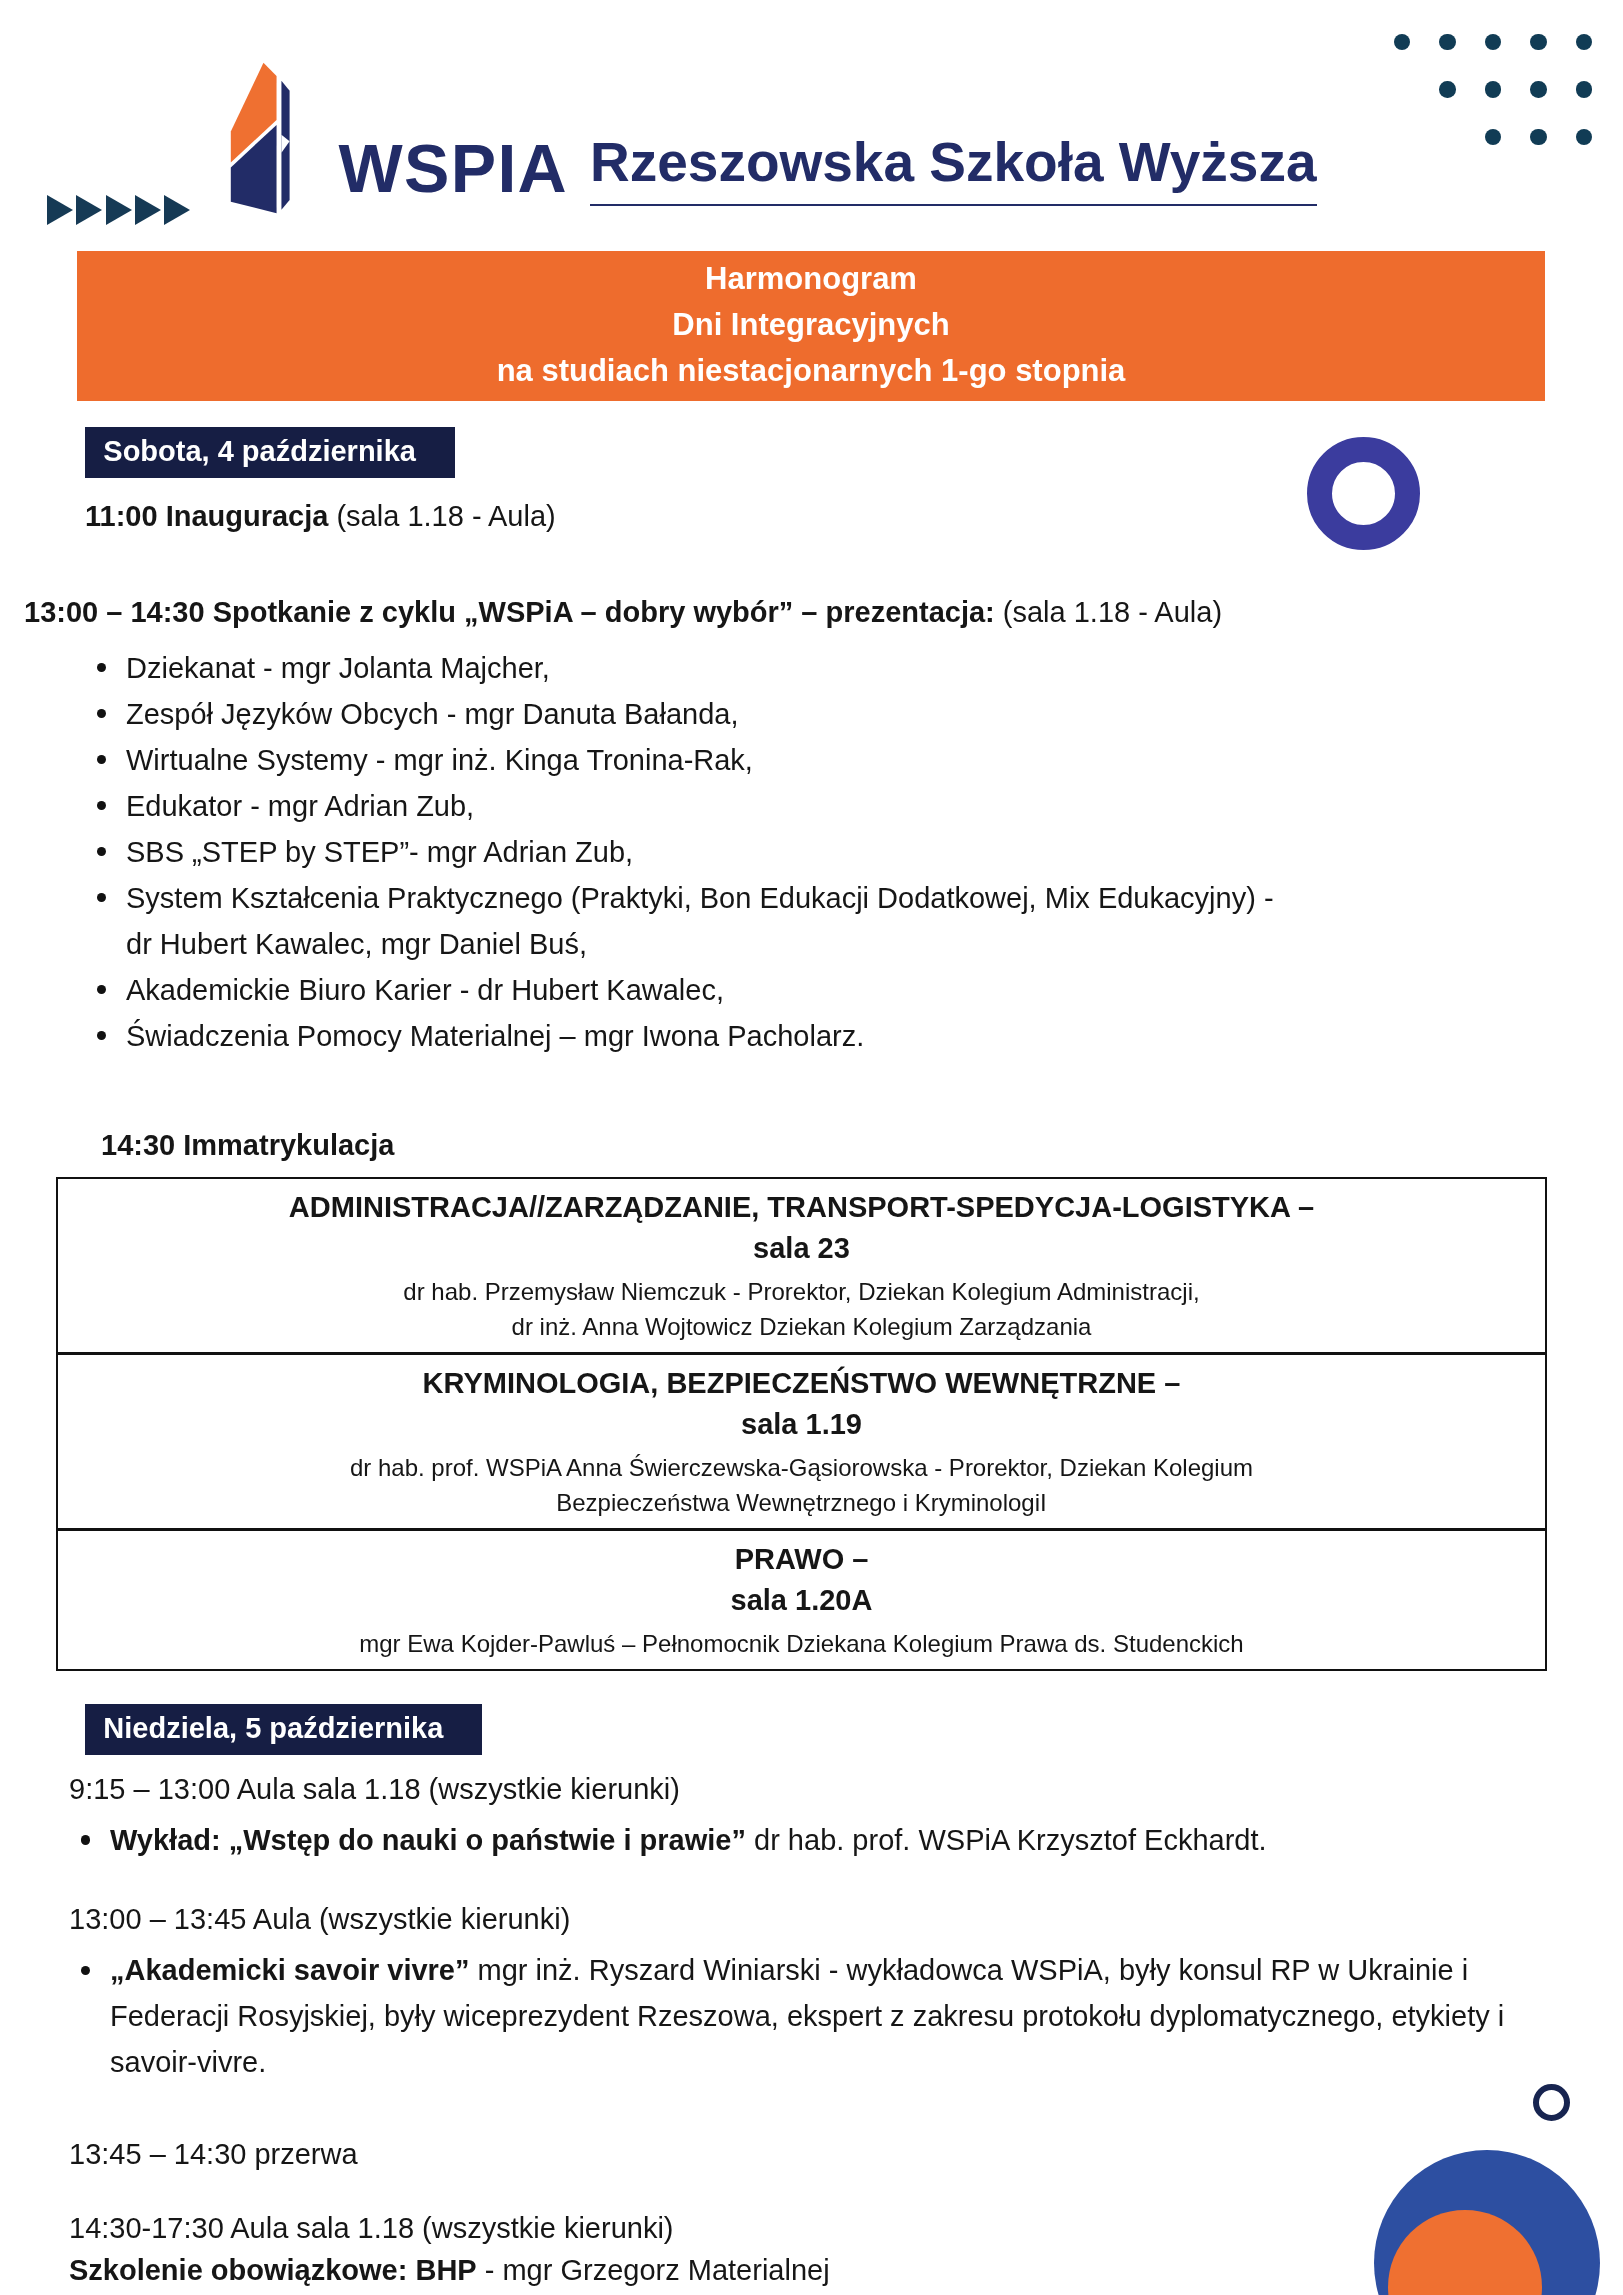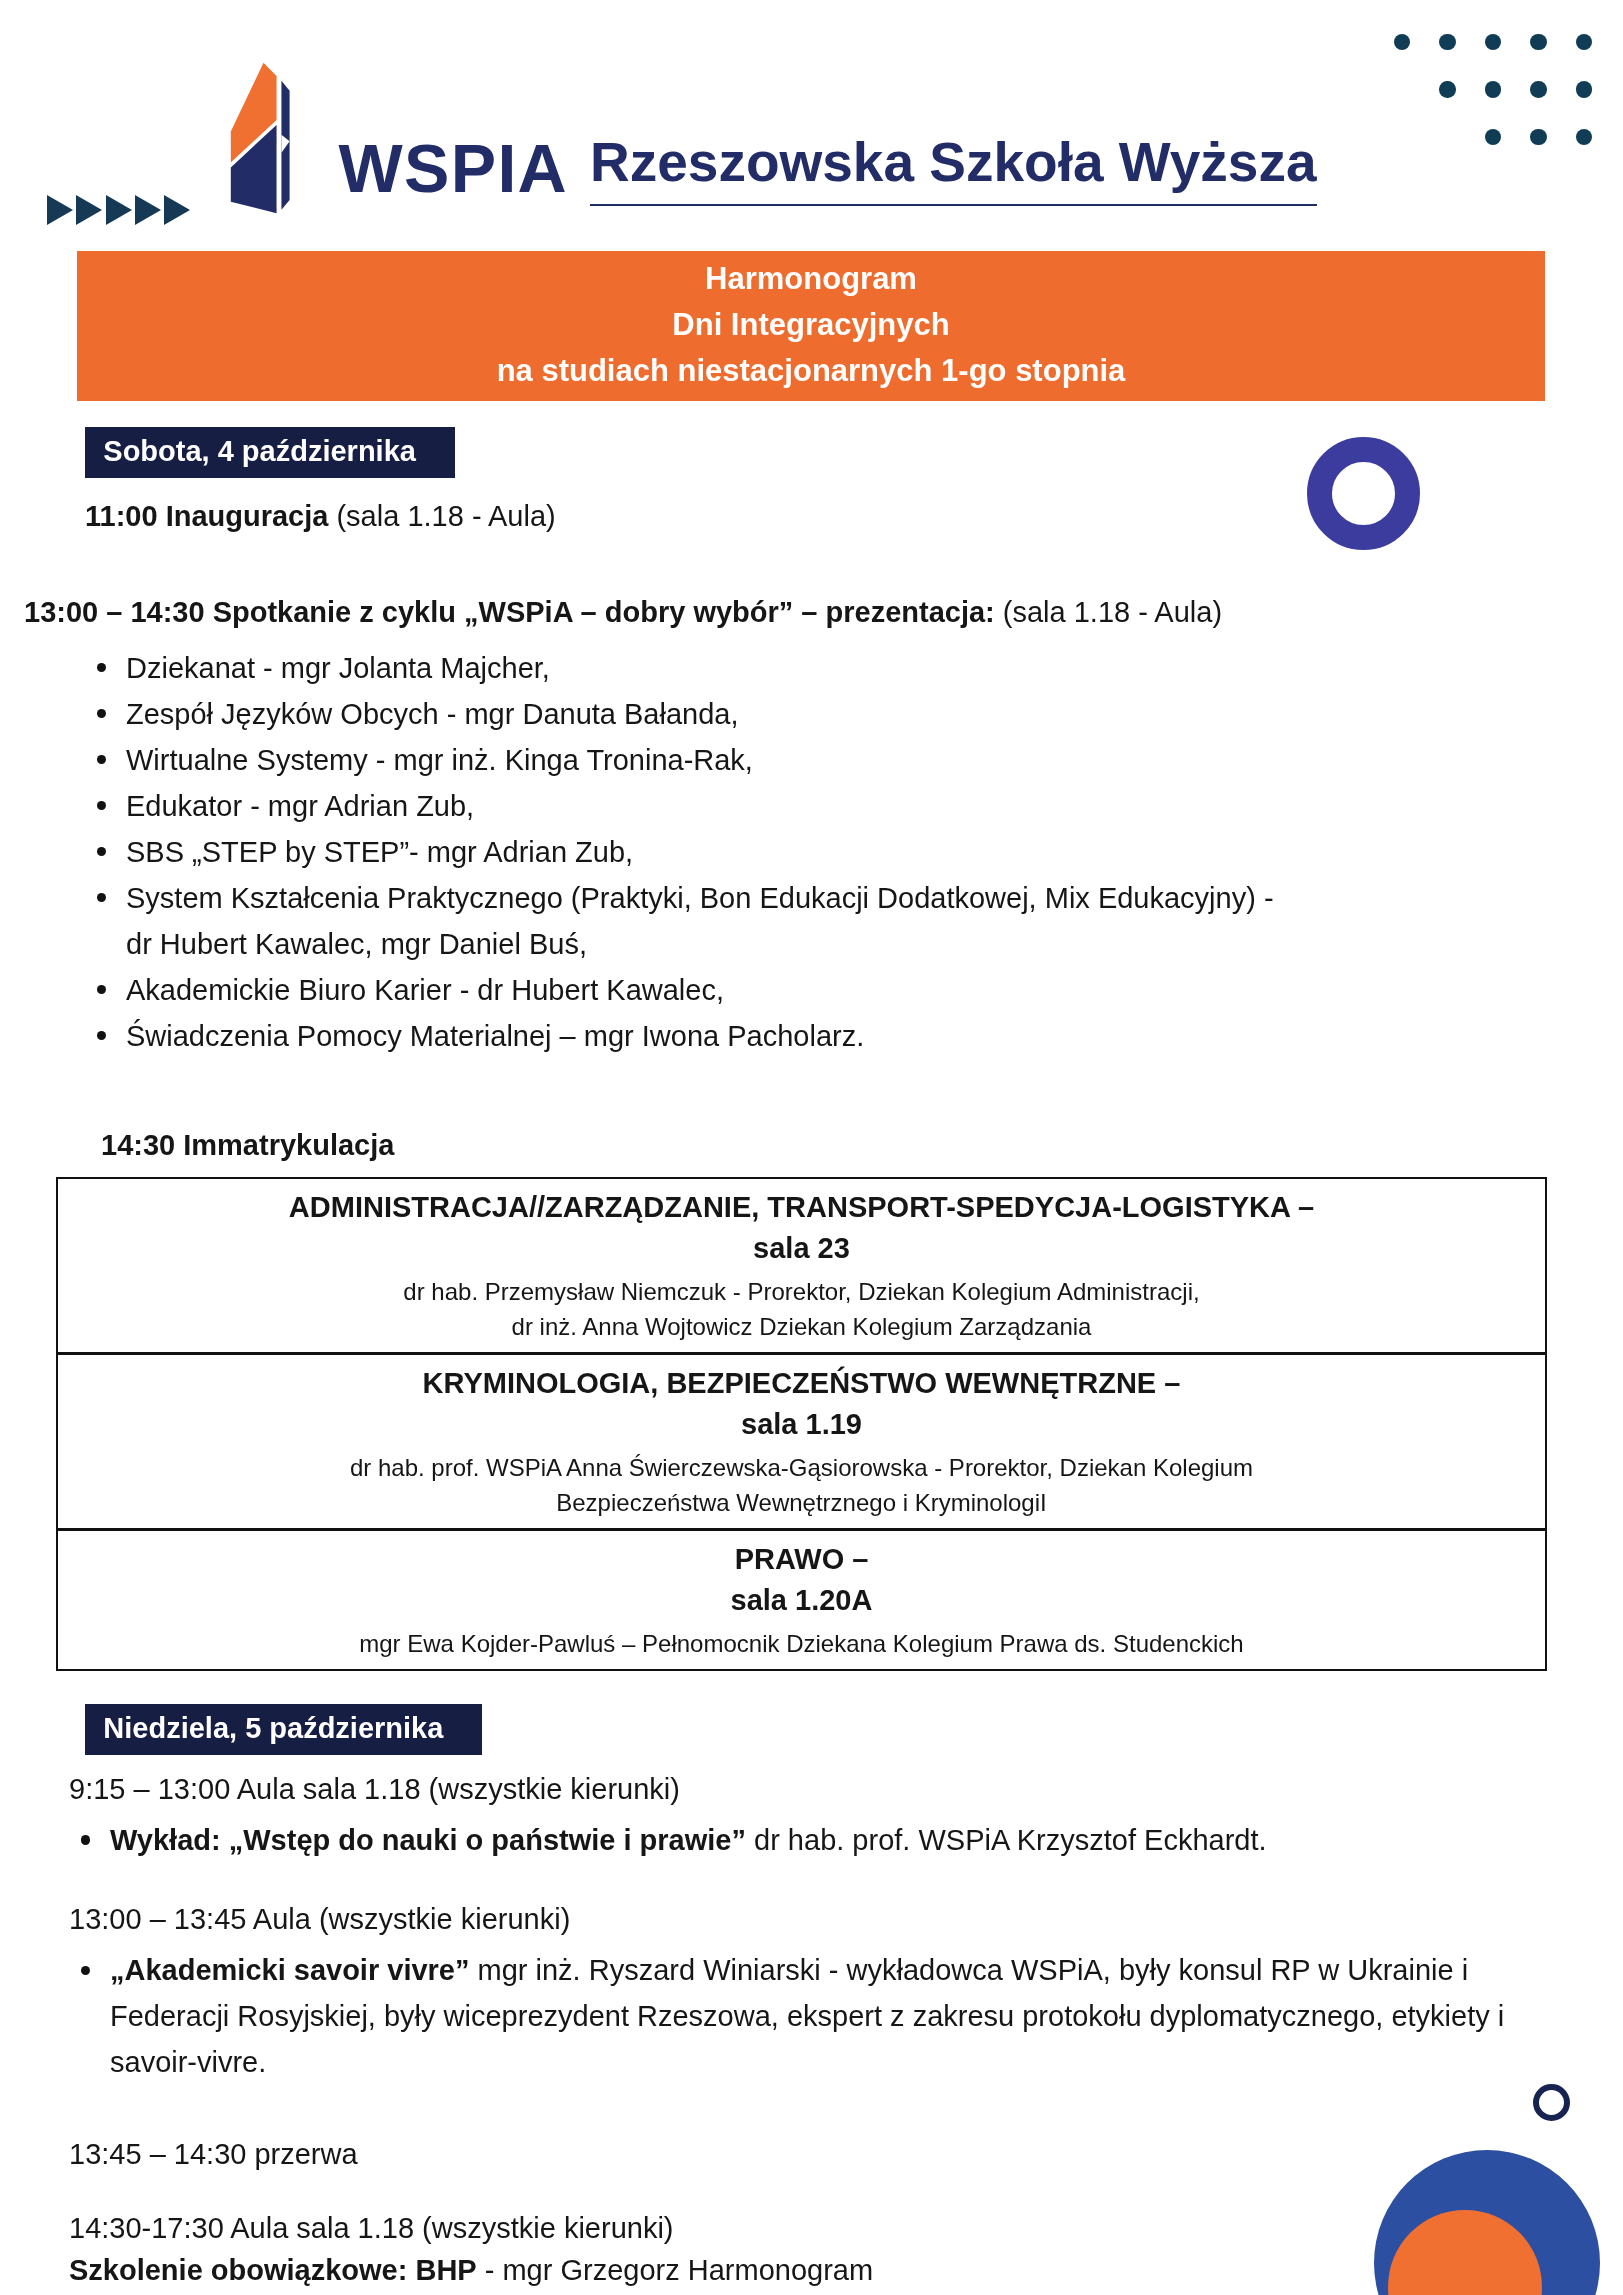--- a/index.html
+++ b/index.html
@@ -174,21 +174,21 @@
     <li>
       <span class="b">„Akademicki savoir vivre”</span><span> mgr inż. Ryszard Winiarski - wykładowca WSPiA, były konsul RP w Ukrainie i Federacji Rosyjskiej, były wiceprezydent Rzeszowa, ekspert z zakresu protokołu dyplomatycznego, etykiety i savoir-vivre.</span>
     </li>
   </ul>
 
   <div class="line ml-b sun-przerwa">13:45 – 14:30 przerwa</div>
 
   <div class="line ml-b sun-slot4">14:30-17:30 Aula sala 1.18 (wszystkie kierunki)</div>
 
   <div class="line ml-b sun-bhp">
-    <span class="b">Szkolenie obowiązkowe: BHP</span><span> - mgr Grzegorz Harmonogram</span>
+    <span class="b">Szkolenie obowiązkowe: BHP</span><span> - mgr Grzegorz Materialnej</span>
   </div>
 
   
   <div class="ring-small"></div>
   <div class="dome-blue"></div>
   <div class="dome-orange"></div>
 
 </div>
 
 

